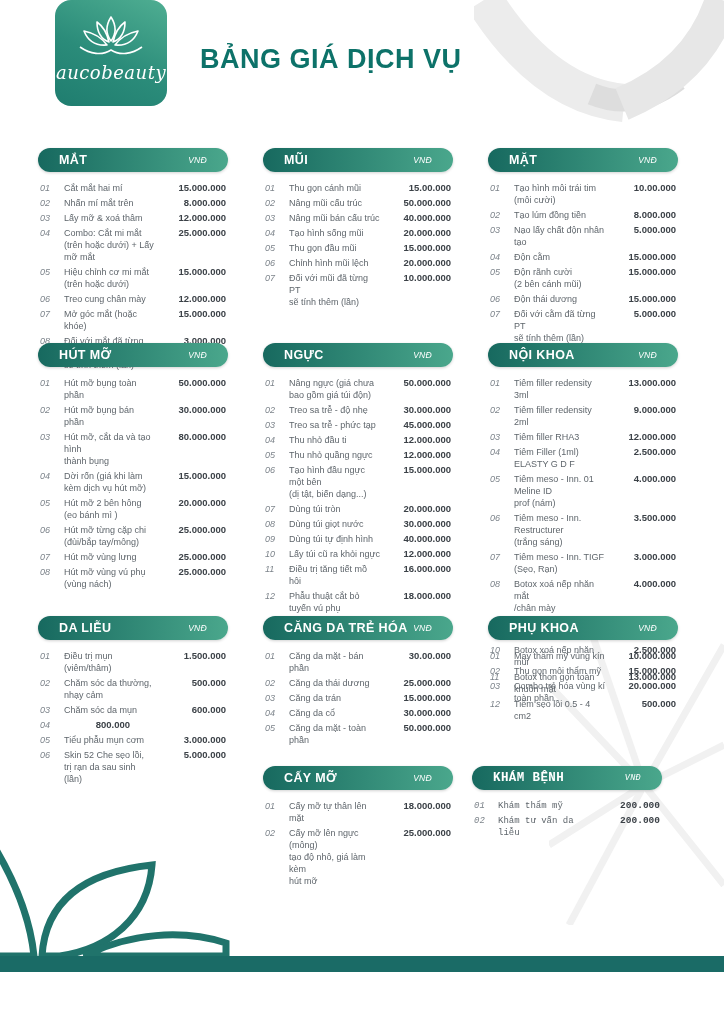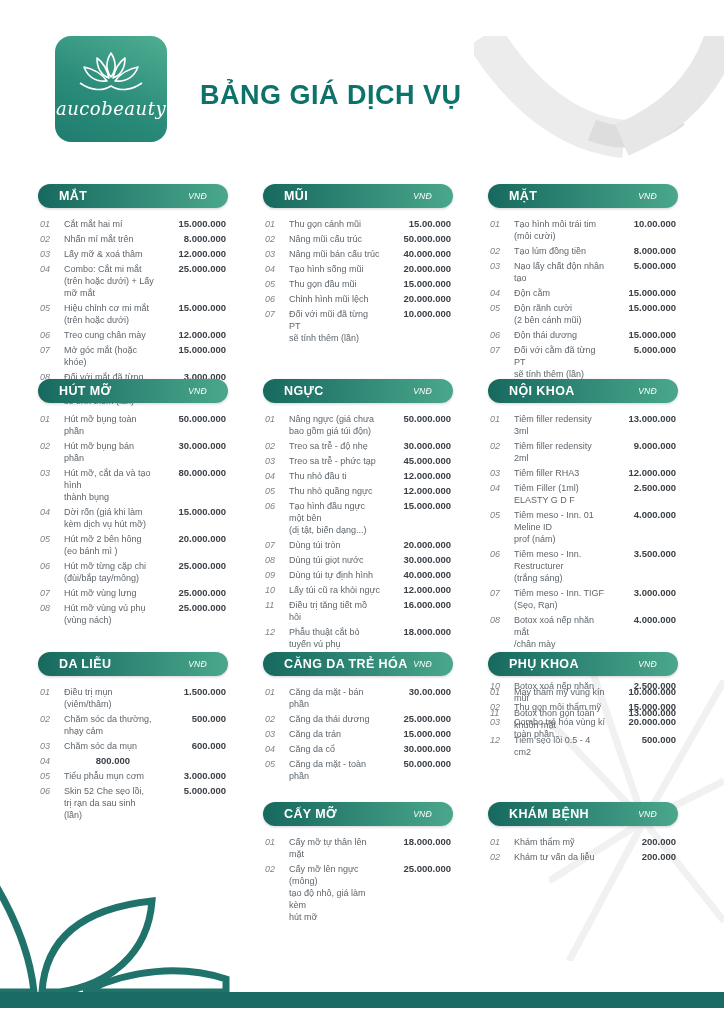--- a/index.html
+++ b/index.html
@@ -1,17 +1,17 @@
 <!DOCTYPE html>
 <html><head>
 <meta charset="utf-8">
 <style>
   html,body{margin:0;padding:0;background:#fff;}
   .page{position:relative;width:724px;height:972px;background:#fff;overflow:hidden;
-        font-family:"Liberation Sans",sans-serif;margin-top:36px;}
+        font-family:"Liberation Sans",sans-serif;}
   .deco{position:absolute;pointer-events:none;}
 
   
   .logo{position:absolute;left:55px;top:0;width:112px;height:106px;border-radius:16px;
         background:linear-gradient(205deg,#4fae92 0%,#2b8c7a 55%,#1f7d6f 100%);
         display:flex;flex-direction:column;align-items:center;justify-content:flex-start;}
   .logo svg{margin-top:14px;}
   .brand{color:#fff;font-family:"DejaVu Serif",serif;font-style:italic;font-size:18px;
          margin-top:2px;letter-spacing:.5px;}
 
@@ -531,21 +531,21 @@
             <span class="pr">15.000.000</span>
           </div>
           <div class="row">
             <span class="num">03</span>
             <span class="nm">Combo trẻ hóa vùng kí
 toàn phần</span>
             <span class="pr">20.000.000</span>
           </div>
         </div>
       </div>
-      <div class="section" style="left: 488px; top: 766px;">
+      <div class="section" style="left: 472px; top: 766px; font-family: Liberation Mono, monospace;">
         <div class="pill">
           <span class="pt">KHÁM BỆNH</span>
           <span class="pv">VNĐ</span>
         </div>
         <div class="rows">
           <div class="row">
             <span class="num">01</span>
             <span class="nm">Khám thẩm mỹ</span>
             <span class="pr">200.000</span>
           </div>

